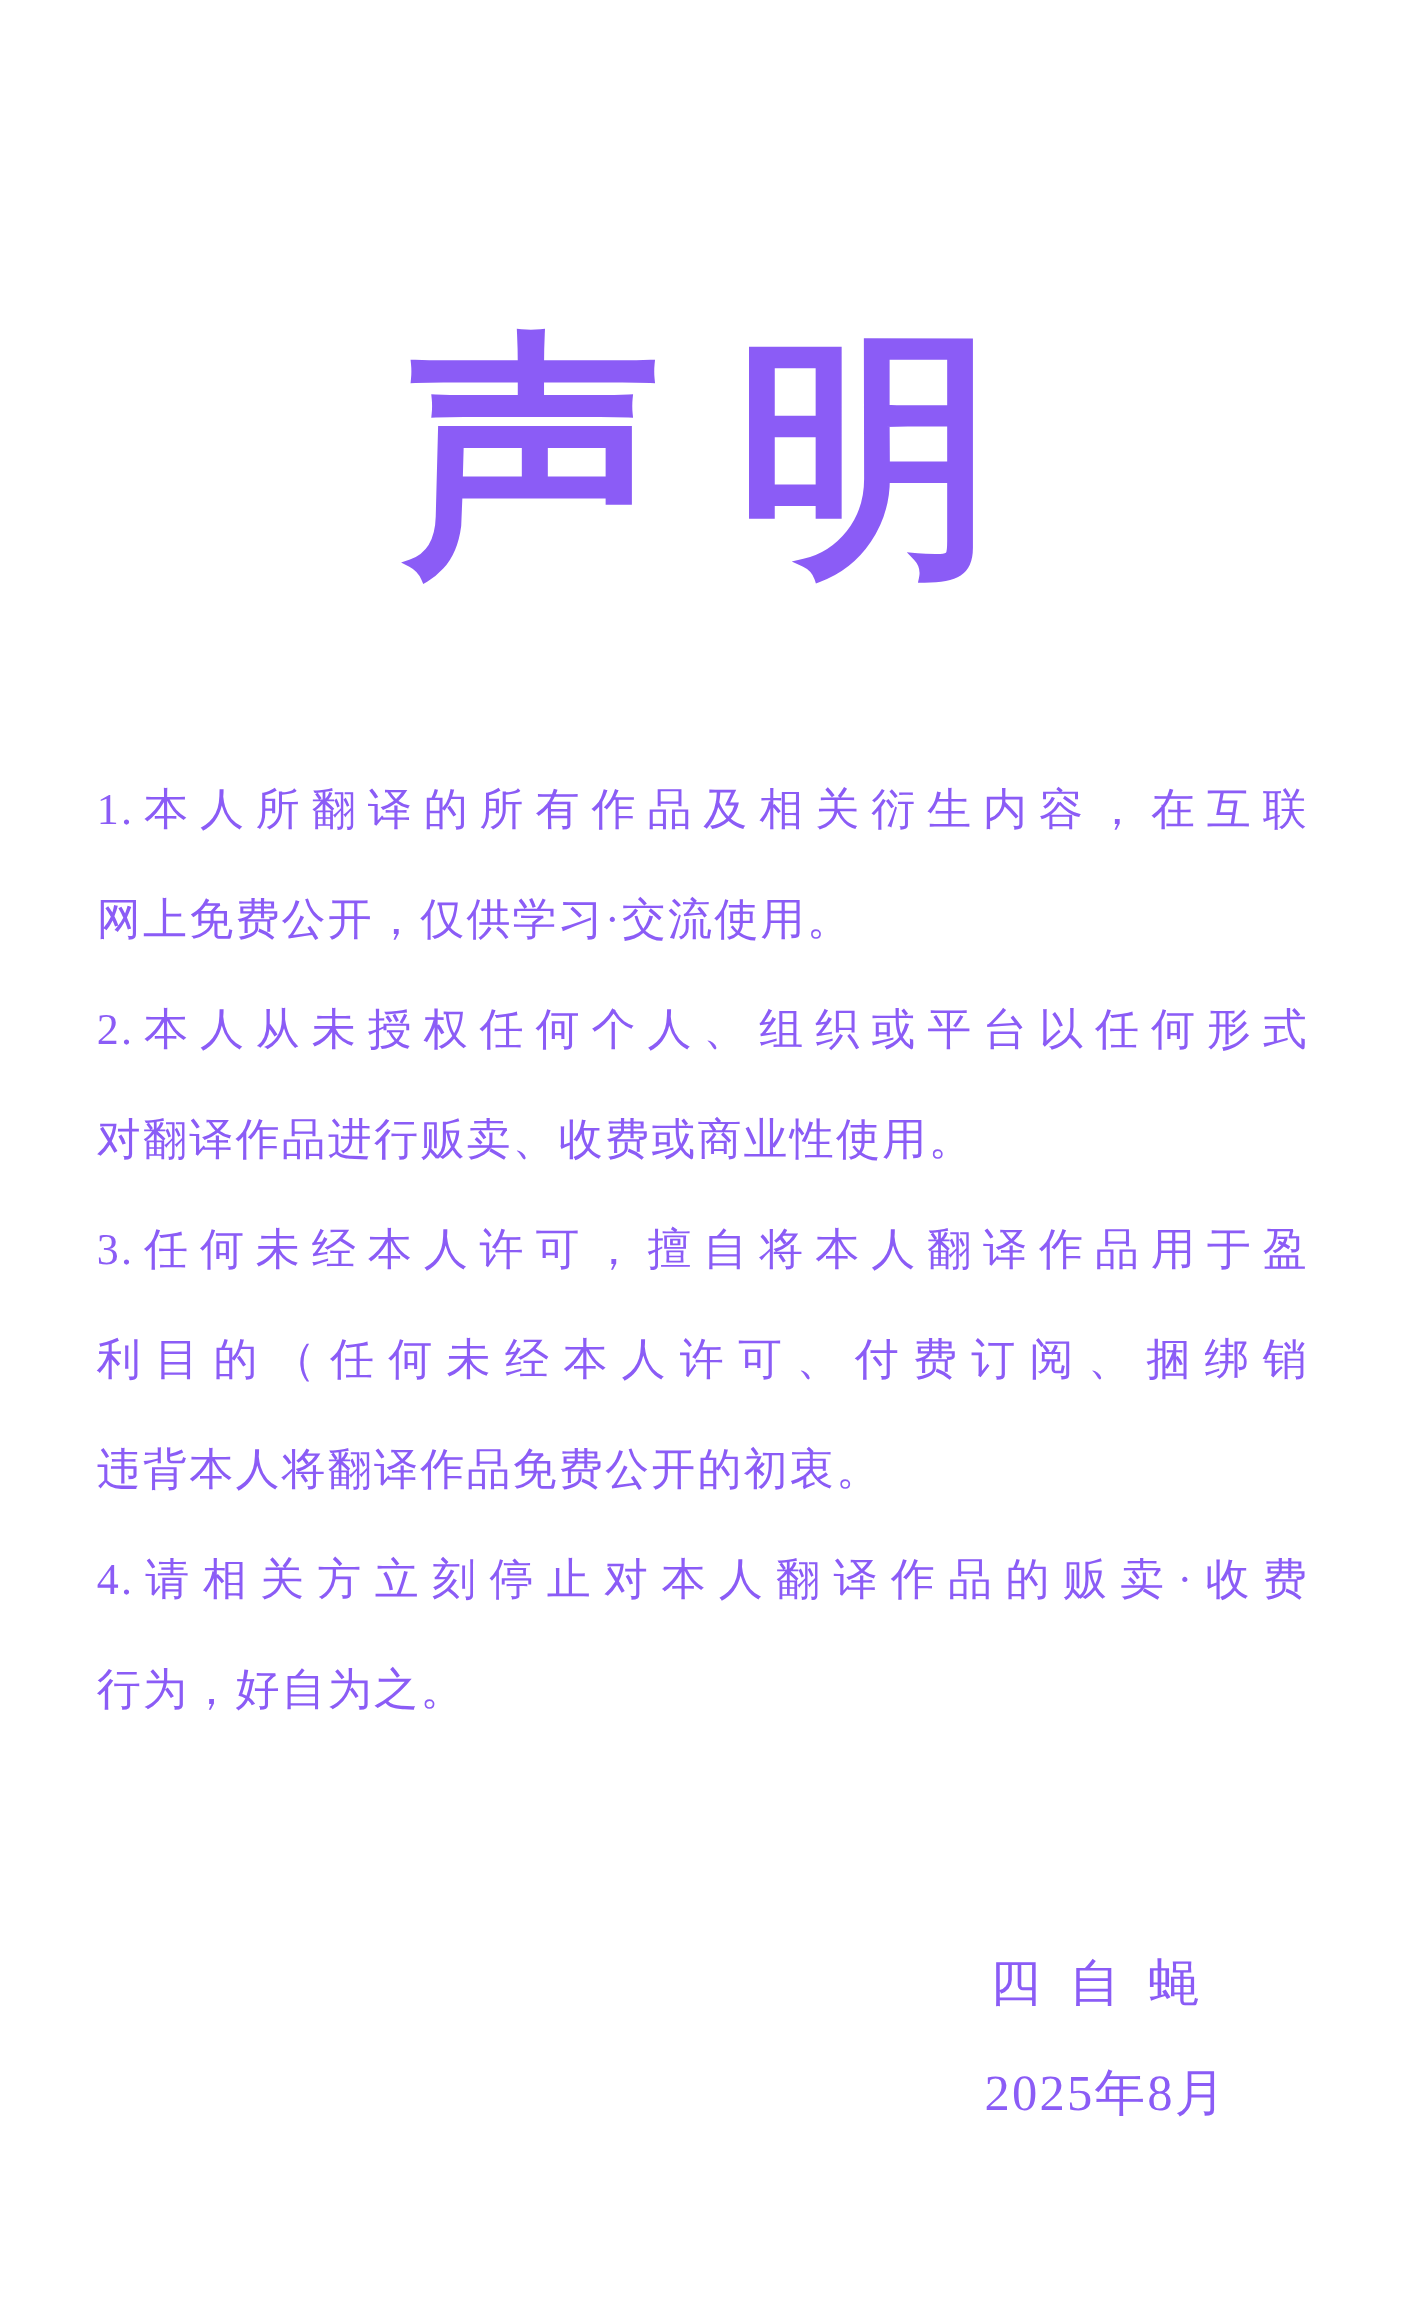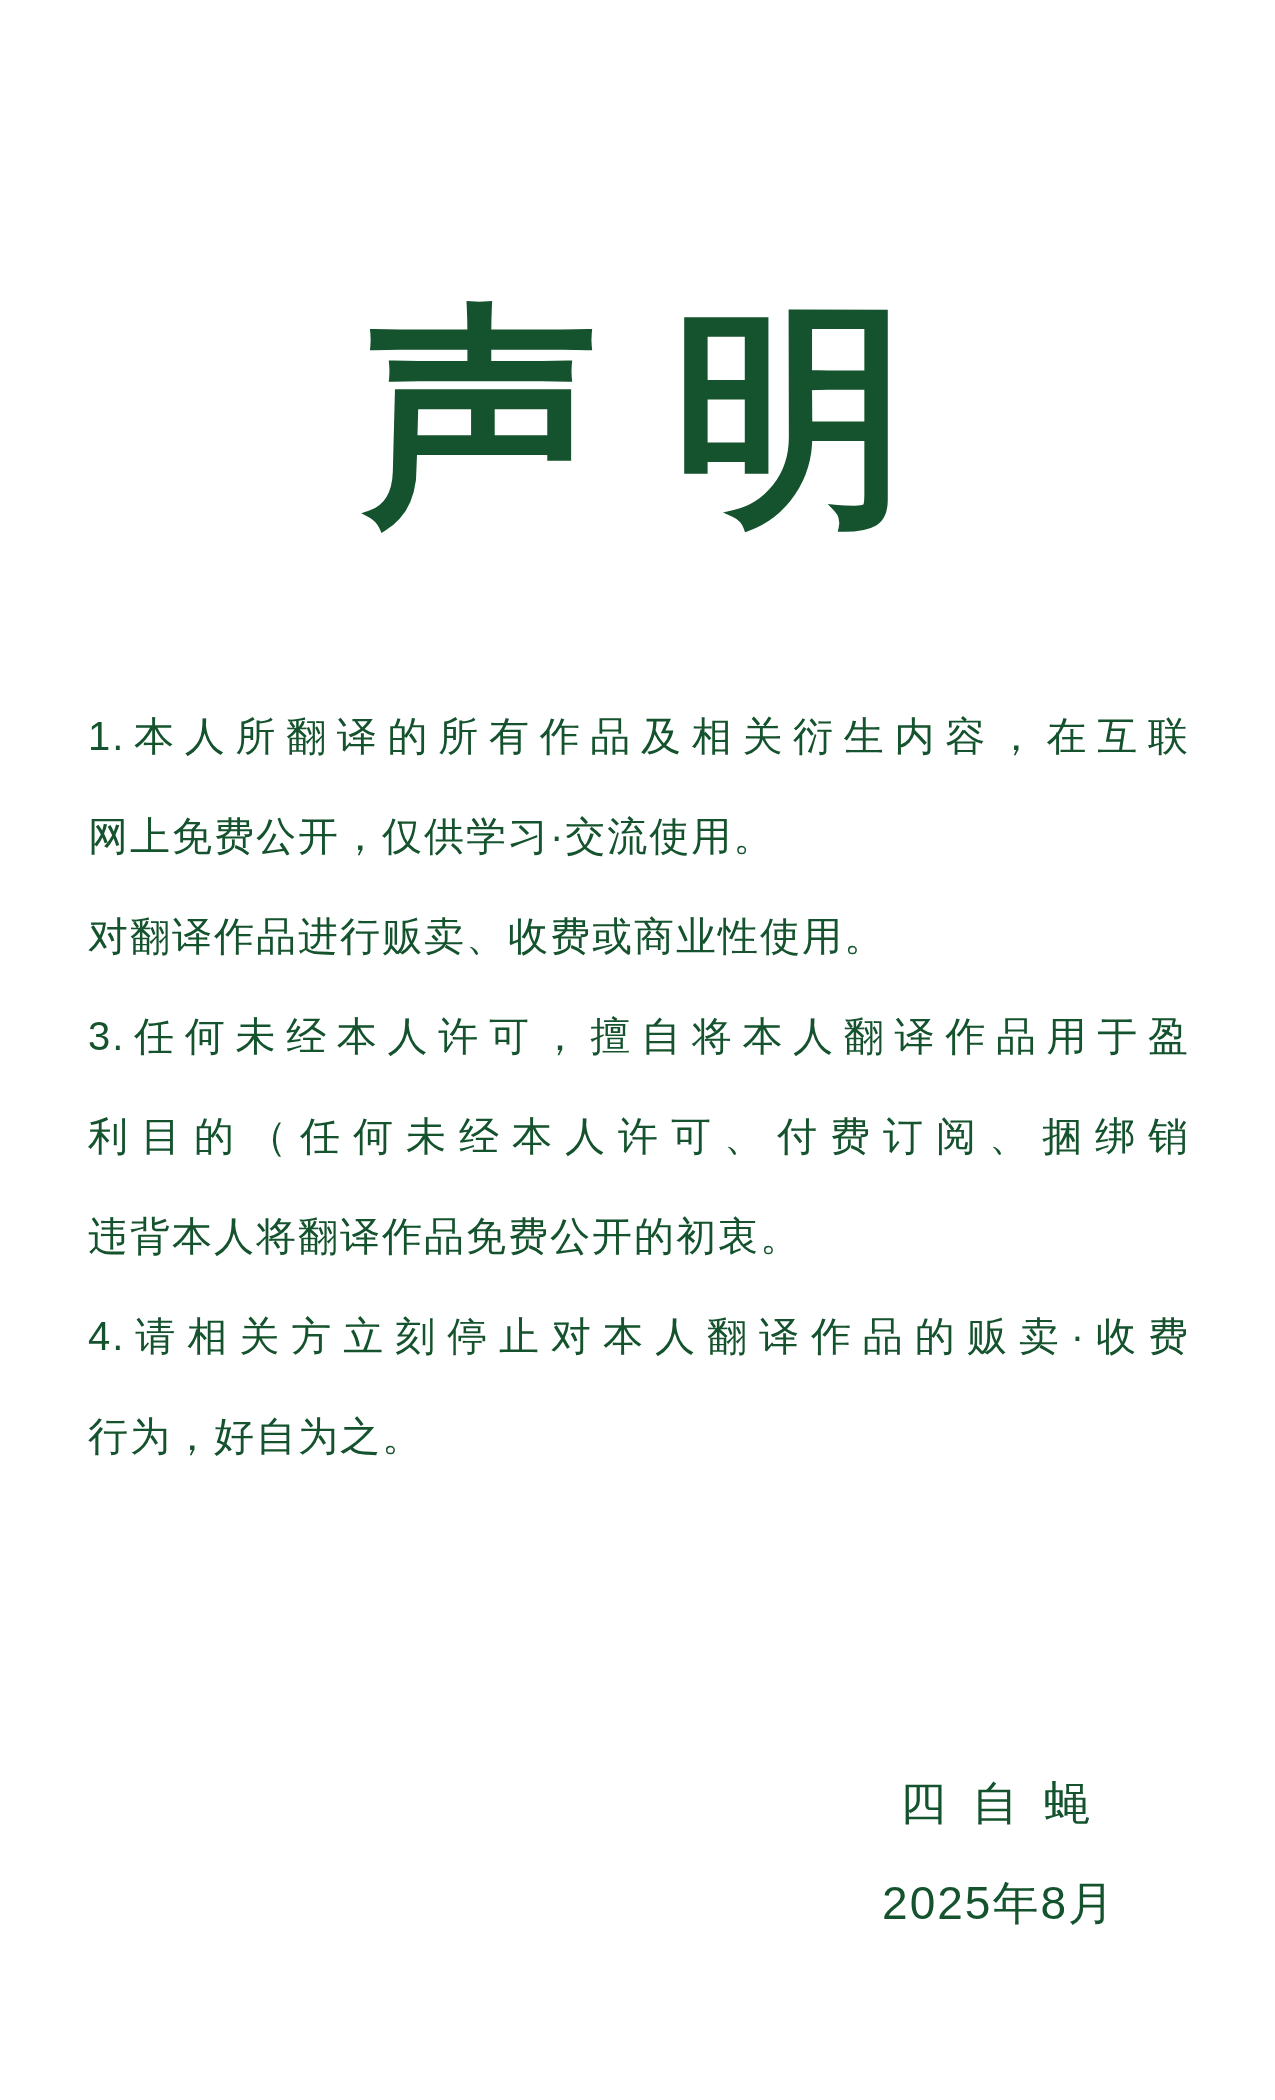--- a/index.html
+++ b/index.html
@@ -6,22 +6,22 @@
   html, body {
     margin: 0;
     padding: 0;
     background: #ffffff;
   }
   .page {
     position: relative;
     width: 1275px;
     height: 2100px;
     background: #ffffff;
-    color: #14532d;
-    font-family: Liberation Sans, sans-serif;
+    color: #8b5cf6;
+    font-family: Liberation Serif, serif;
     overflow: hidden;
   }
   .doc-title {
     position: absolute;
     top: 292px;
     left: 0;
     width: 100%;
     margin: 0;
     text-align: center;
     font-size: 235px;
@@ -81,20 +81,21 @@
   <h1 class="doc-title">声 明</h1>
 
   <div class="doc-body">
 
     <div class="para">
       <div class="line">1.本人所翻译的所有作品及相关衍生内容，在互联</div>
       <div class="line short">网上免费公开，仅供学习·交流使用。</div>
     </div>
 
     <div class="para">
+      <div class="line">2.本人从未授权任何个人、组织或平台以任何形式</div>
       <div class="line short">对翻译作品进行贩卖、收费或商业性使用。</div>
     </div>
 
     <div class="para">
       <div class="line">3.任何未经本人许可，擅自将本人翻译作品用于盈</div>
       <div class="line">利目的（任何未经本人许可、付费订阅、捆绑销</div>
       <div class="line short">违背本人将翻译作品免费公开的初衷。</div>
     </div>
 
     <div class="para">

